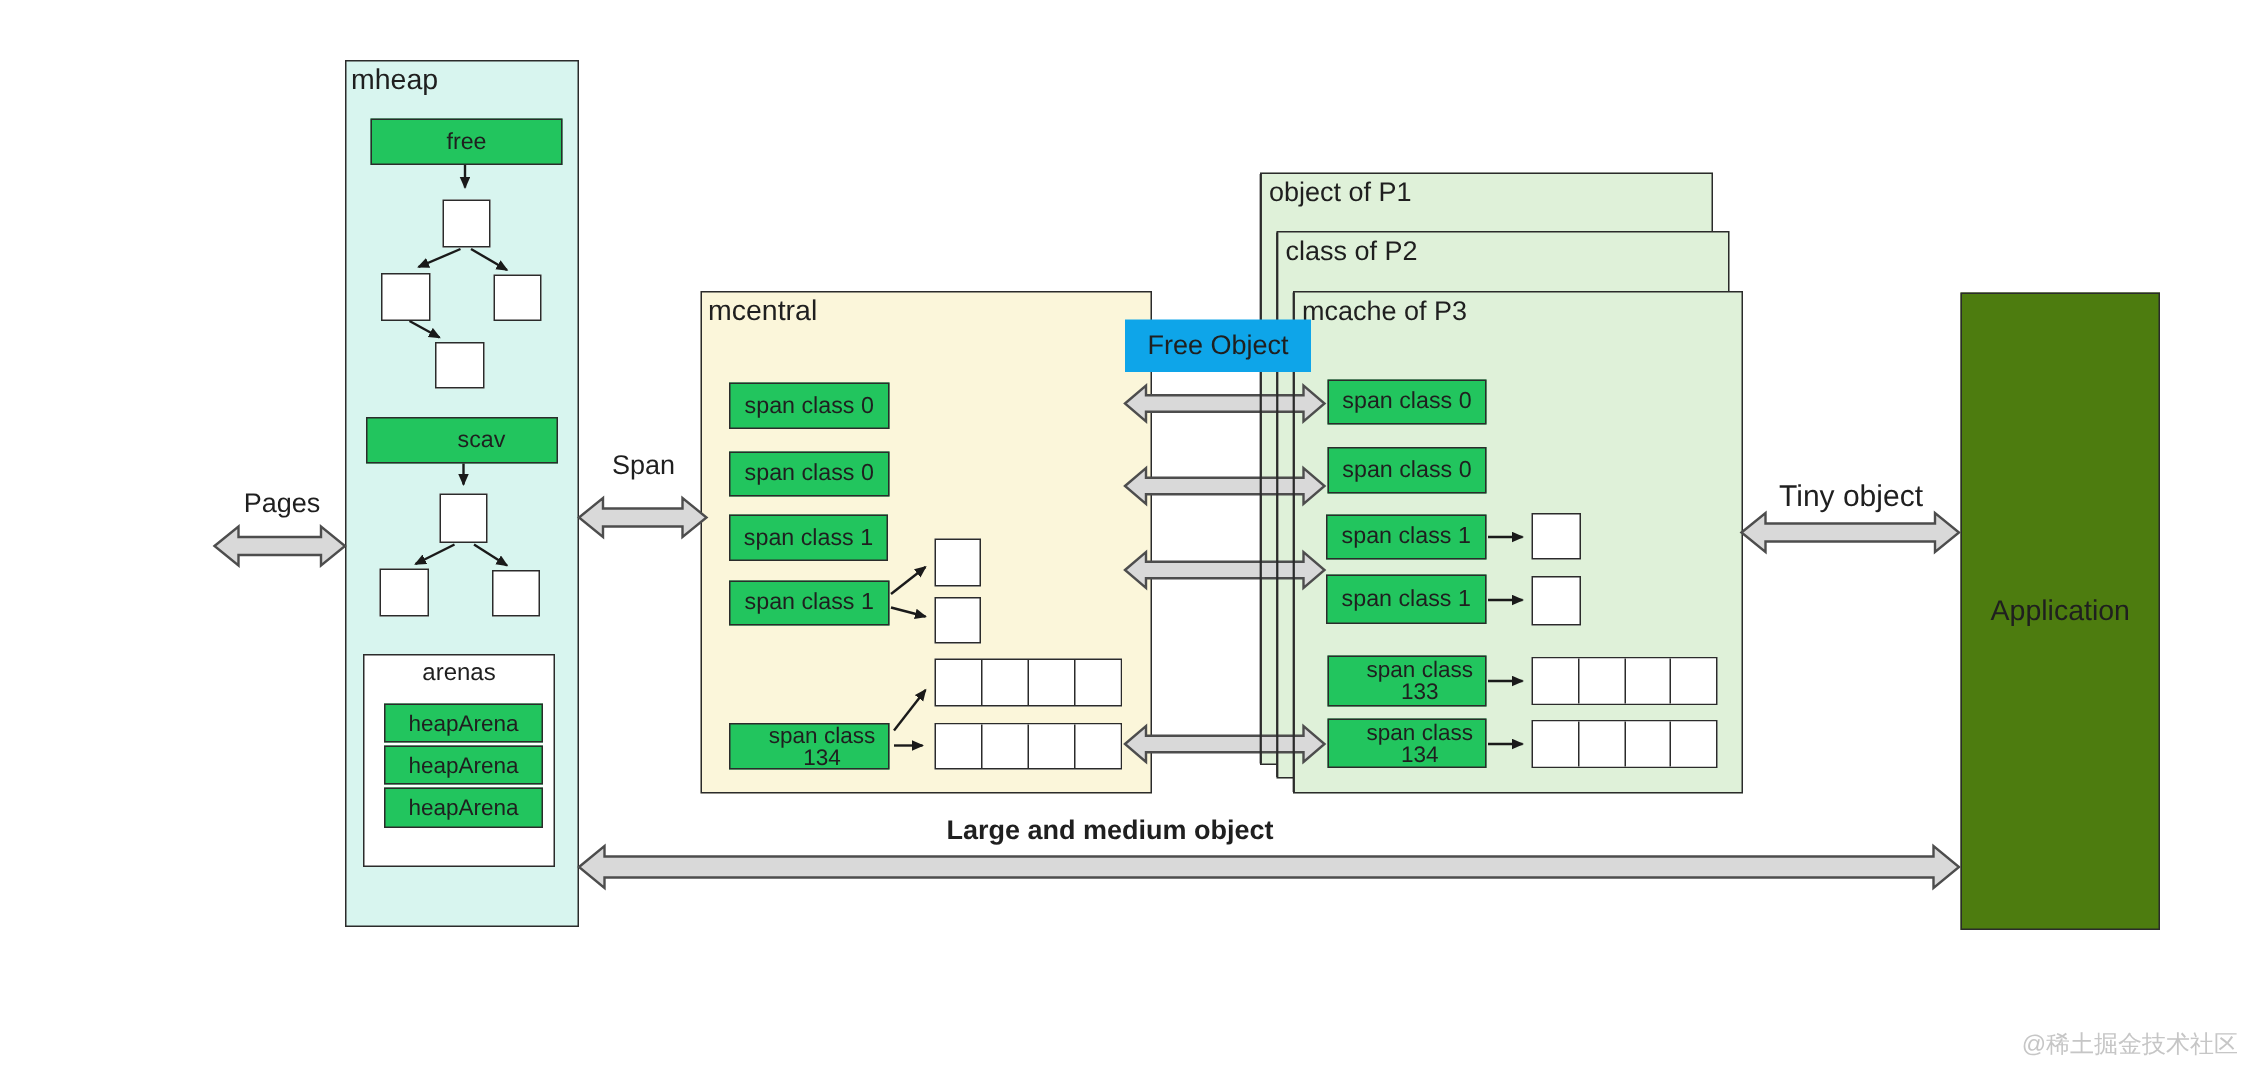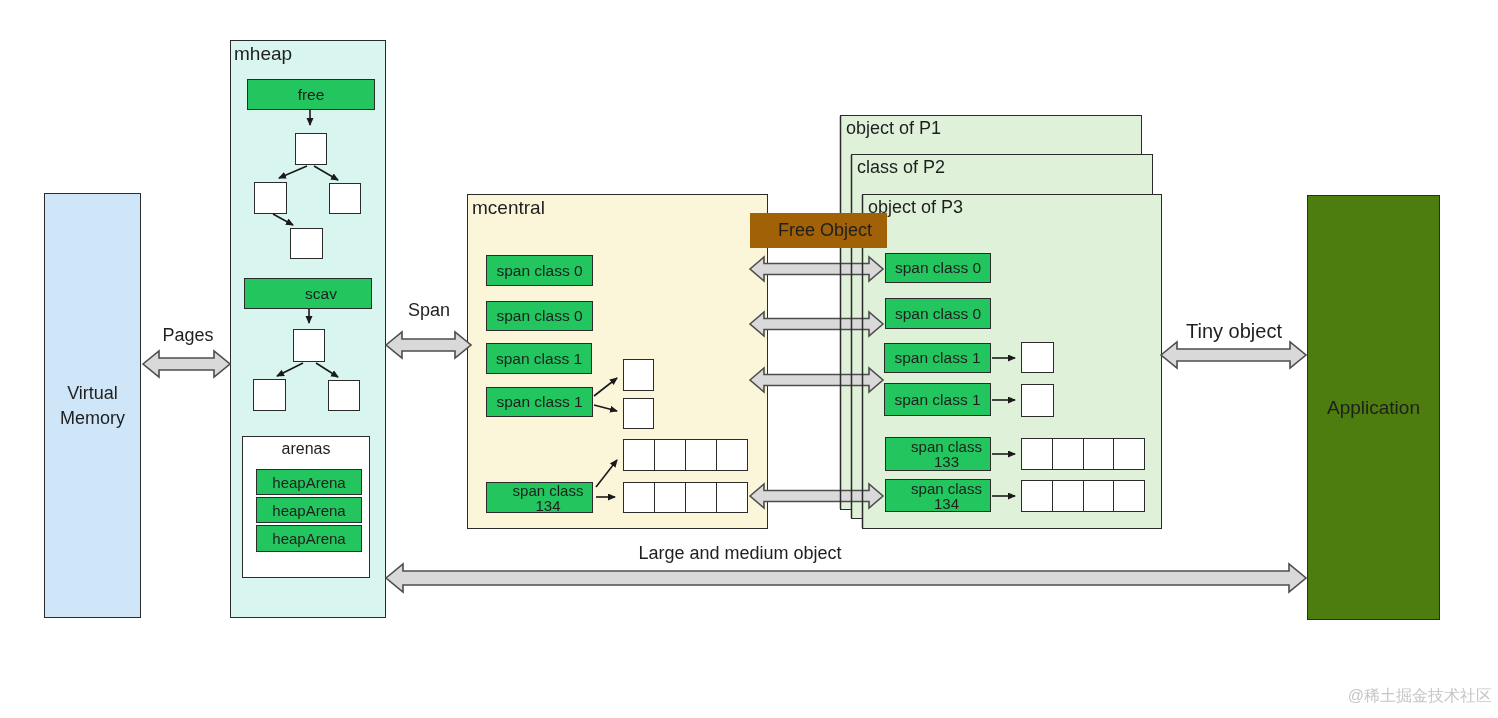--- a/index.html
+++ b/index.html
@@ -27,23 +27,20 @@
   svg.overlay{position:absolute;left:0;top:0;z-index:5;pointer-events:none;}
   .z6{z-index:6;}
   .z7{z-index:7;}
   #watermark{position:absolute;font-size:16px;color:#c6c6c6;text-align:right;}
 </style>
 </head>
 <body>
 
 <div id="stage">
 
-  <div class="box fill-vm centerlabel" style="left:44px;top:193px;width:97px;height:425px;">
-    <div style="width:80px;text-align:center;font-size:18px;line-height:25px;">Virtual Memory</div>
-  </div>
 
   <div class="box fill-mheap" style="left:230px;top:40px;width:156px;height:578px;"></div>
   <div class="boxtitle" style="left:234px;top:43px;font-size:19px;">mheap</div>
   <div class="wbox" style="left:247px;top:79px;width:128px;height:31px;">free</div>
   <div class="sq" style="left:295px;top:133px;width:32px;height:32px;"></div>
   <div class="sq" style="left:254px;top:182px;width:33px;height:32px;"></div>
   <div class="sq" style="left:329px;top:183px;width:32px;height:31px;"></div>
   <div class="sq" style="left:290px;top:228px;width:33px;height:31px;"></div>
   <div class="wbox" style="left:244px;top:278px;width:128px;height:31px;padding-left:26px;">scav</div>
   <div class="sq" style="left:293px;top:329px;width:32px;height:33px;"></div>
@@ -78,21 +75,21 @@
       <div class="cell"></div>
       <div class="cell"></div>
       <div class="cell"></div>
   </div>
 
   <div class="box fill-mcache" style="left:840px;top:115px;width:302px;height:395px;"></div>
   <div class="boxtitle" style="left:846px;top:118px;">object of P1</div>
   <div class="box fill-mcache" style="left:851px;top:154px;width:302px;height:365px;"></div>
   <div class="boxtitle" style="left:857px;top:157px;">class of P2</div>
   <div class="box fill-mcache" style="left:862px;top:194px;width:300px;height:335px;"></div>
-  <div class="boxtitle" style="left:868px;top:197px;">object of P3</div>
+  <div class="boxtitle" style="left:868px;top:197px;">mcache of P3</div>
   <div class="wbox" style="left:885px;top:253px;width:106px;height:30px;">span class 0</div>
   <div class="wbox" style="left:885px;top:298px;width:106px;height:31px;">span class 0</div>
   <div class="wbox" style="left:884px;top:343px;width:107px;height:30px;">span class 1</div>
   <div class="wbox" style="left:884px;top:383px;width:107px;height:33px;">span class 1</div>
   <div class="wbox wbox2" style="left:885px;top:437px;width:106px;height:34px;">
     <span>span class</span>
     <span>133</span>
   </div>
   <div class="wbox wbox2" style="left:885px;top:479px;width:106px;height:33px;">
     <span>span class</span>
@@ -152,18 +149,18 @@
     <polygon points="1161,355 1177,342 1177,349 1290,349 1290,342 1306,355 1290,368 1290,361 1177,361 1177,368" fill="#d9d9d9" stroke="#4d4d4d" stroke-width="1.6"></polygon>
     <polygon points="386,578 403,564 403,571 1289,571 1289,564 1306,578 1289,592 1289,585 403,585 403,592" fill="#d9d9d9" stroke="#4d4d4d" stroke-width="1.6"></polygon>
 
     <line x1="840.5" y1="116" x2="840.5" y2="509" stroke="#2b2b2b" stroke-width="1.5"></line>
     <line x1="851.5" y1="155" x2="851.5" y2="518" stroke="#2b2b2b" stroke-width="1.5"></line>
     <line x1="862.5" y1="195" x2="862.5" y2="528" stroke="#2b2b2b" stroke-width="1.5"></line>
   </svg>
 
   <div class="biglabel z6" style="left:133px;top:325px;width:110px;">Pages</div>
   <div class="biglabel z6" style="left:386px;top:300px;width:86px;font-size:18px;">Span</div>
-  <div class="biglabel z7" style="left:750px;top:213px;width:124px;height:35px;background:#a16207;padding-left:13px;">Free Object</div>
+  <div class="biglabel z7" style="left:750px;top:213px;width:124px;height:35px;background:#0ea5e9;">Free Object</div>
   <div class="biglabel z6" style="left:1161px;top:320px;width:146px;font-size:20px;">Tiny object</div>
-  <div class="biglabel z6" style="left:560px;top:543px;width:360px;">Large and medium object</div>
+  <div class="biglabel z6" style="left:560px;top:543px;width:360px;font-weight:bold;">Large and medium object</div>
 
   <div id="watermark" class="z6" style="left:1310px;top:686px;width:182px;">@稀土掘金技术社区</div>
 </div>
 
 </body></html>

